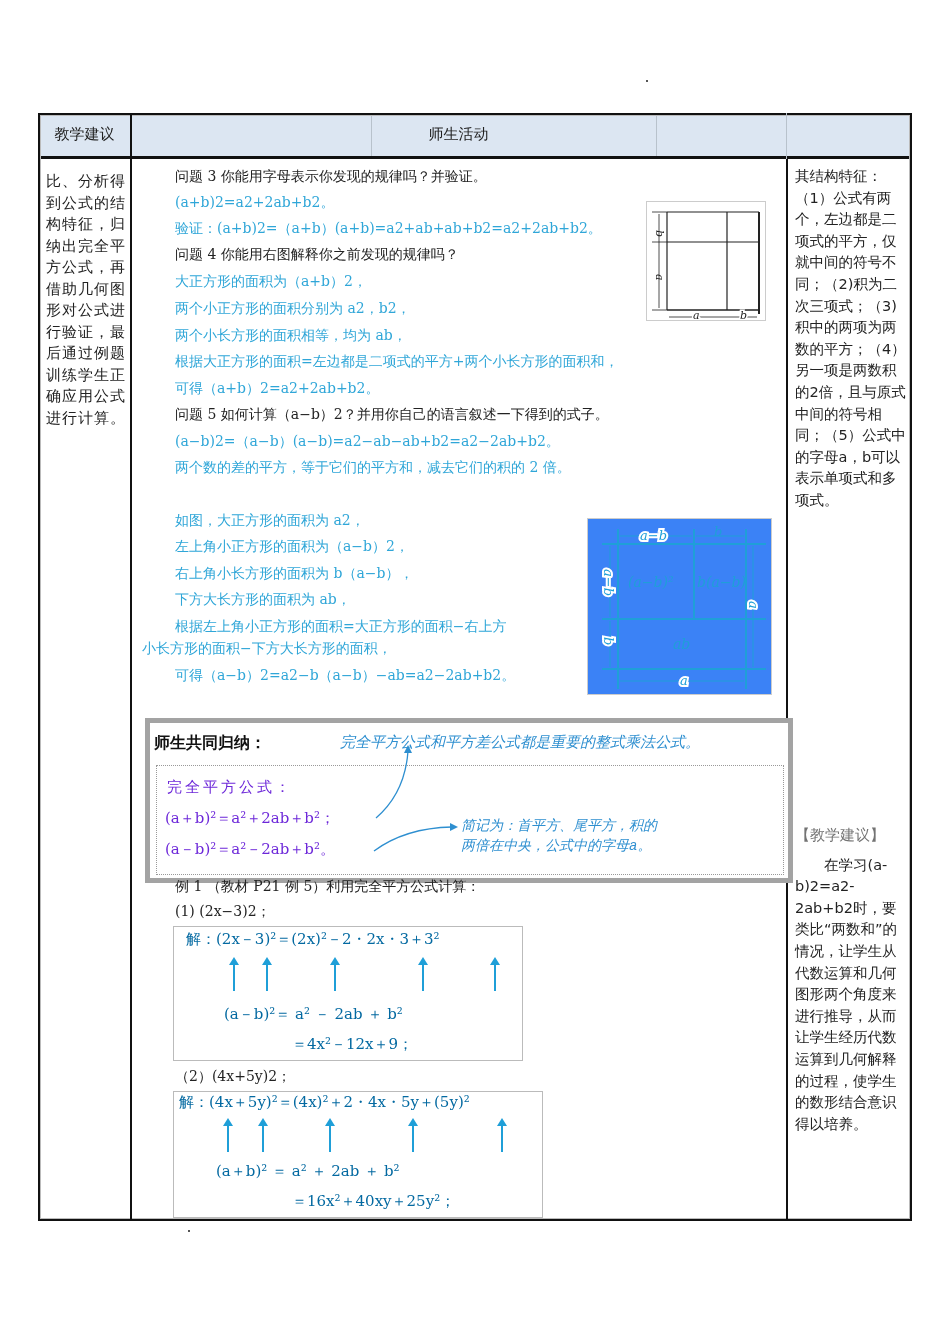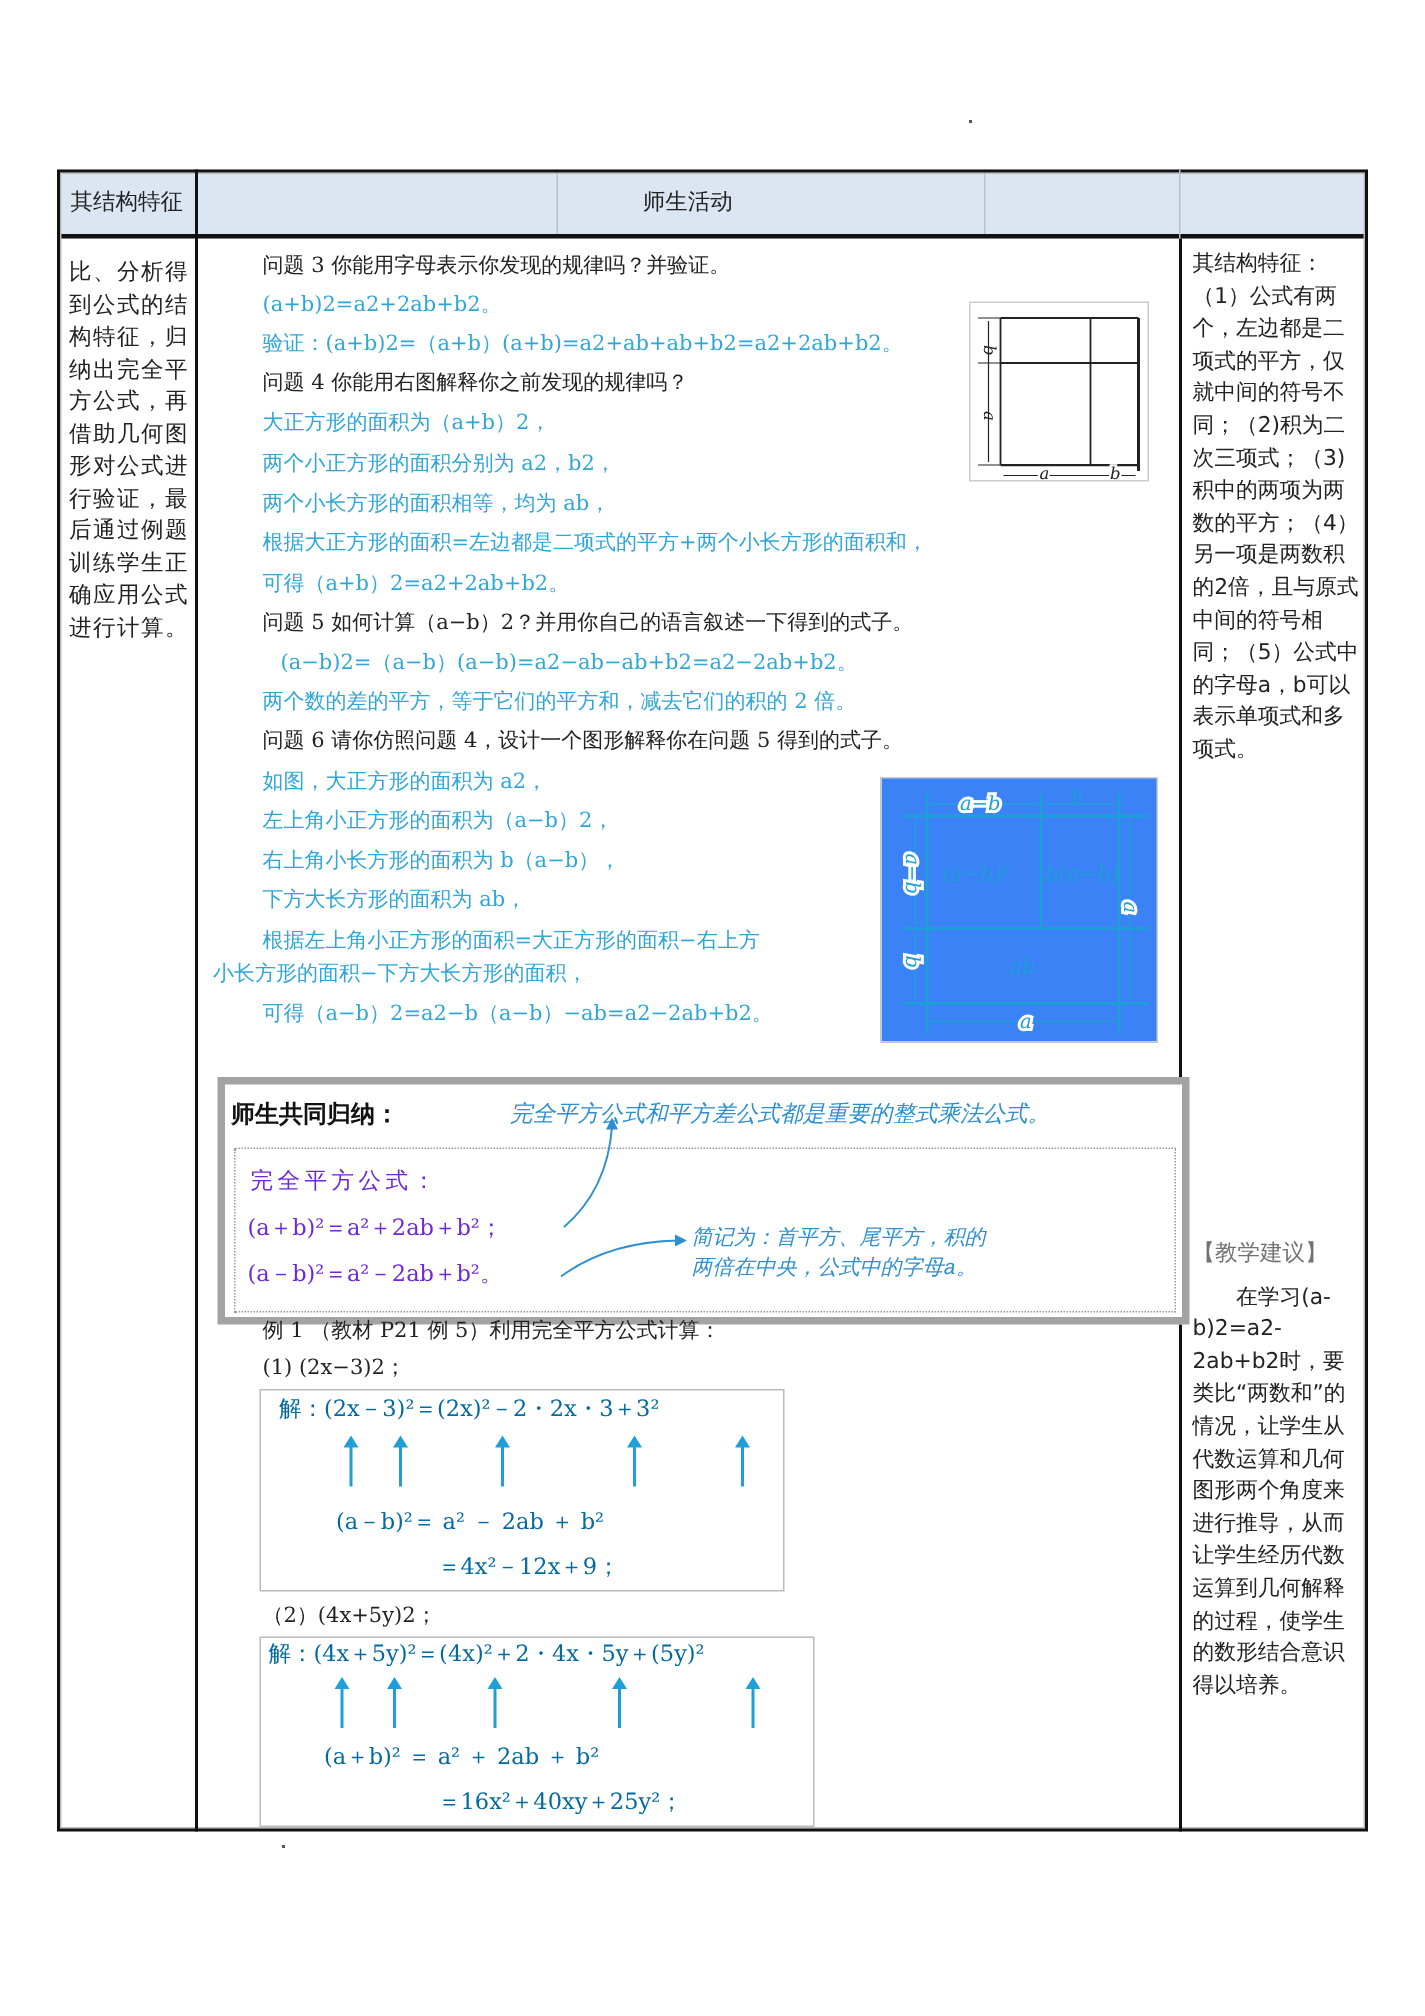--- a/index.html
+++ b/index.html
@@ -39,21 +39,21 @@
   .arrow { position:absolute; width:2px; background:#1f9fd8; }
   .arrow::before { content:""; position:absolute; top:-6px; left:-4px; border-left:5px solid transparent; border-right:5px solid transparent; border-bottom:8px solid #1f9fd8; }
 </style>
 </head>
 <body>
 
 <div class="dot-top"></div>
 
 <div class="tbl">
   <div class="hdr-row">
-    <div class="hdr-cell-left">其结构特征</div>
+    <div class="hdr-cell-left">教学建议</div>
     <div class="hdr-cell-mid">师生活动</div>
     <div class="vline thin" style="left:333px;height:43px;"></div>
     <div class="vline thin" style="left:618px;height:43px;"></div>
   </div>
   <div class="frame"></div>
   <div class="vline" style="left:92px;"></div>
   <div class="vline" style="left:748px;top:46px;"></div>
   <div class="vline thin" style="left:748px;height:46px;"></div>
 
   <div class="left-col">比、分析得到公式的结构特征，归纳出完全平方公式，再借助几何图形对公式进行验证，最后通过例题训练学生正确应用公式进行计算。</div>
@@ -67,23 +67,22 @@
   <div class="ln blk" style="left:137px;top:55px;">问题 3  你能用字母表示你发现的规律吗？并验证。</div>
   <div class="ln blu" style="left:137px;top:81px;">(a+b)2=a2+2ab+b2。</div>
   <div class="ln blu" style="left:137px;top:107px;">验证：(a+b)2=（a+b）(a+b)=a2+ab+ab+b2=a2+2ab+b2。</div>
   <div class="ln blk" style="left:137px;top:133px;">问题 4 你能用右图解释你之前发现的规律吗？</div>
   <div class="ln blu" style="left:137px;top:160px;">大正方形的面积为（a+b）2，</div>
   <div class="ln blu" style="left:137px;top:187px;">两个小正方形的面积分别为 a2，b2，</div>
   <div class="ln blu" style="left:137px;top:214px;">两个小长方形的面积相等，均为 ab，</div>
   <div class="ln blu" style="left:137px;top:240px;">根据大正方形的面积=左边都是二项式的平方+两个小长方形的面积和，</div>
   <div class="ln blu" style="left:137px;top:267px;">可得（a+b）2=a2+2ab+b2。</div>
   <div class="ln blk" style="left:137px;top:293px;">问题 5  如何计算（a−b）2？并用你自己的语言叙述一下得到的式子。</div>
-  <div class="ln blu" style="left:149px;top:320px;text-align:right;">(a−b)2=（a−b）(a−b)=a2−ab−ab+b2=a2−2ab+b2。</div>
+  <div class="ln blu" style="left:137px;top:320px;text-align:right;">(a−b)2=（a−b）(a−b)=a2−ab−ab+b2=a2−2ab+b2。</div>
   <div class="ln blu" style="left:137px;top:346px;">两个数的差的平方，等于它们的平方和，减去它们的积的 2 倍。</div>
-  <div class="ln blk" style="left:137px;top:372px;">问题 6  请你仿照问题 4，设计一个图形解释你在问题 5 得到的式子。</div>
   <div class="ln blu" style="left:137px;top:399px;">如图，大正方形的面积为 a2，</div>
   <div class="ln blu" style="left:137px;top:425px;">左上角小正方形的面积为（a−b）2，</div>
   <div class="ln blu" style="left:137px;top:452px;">右上角小长方形的面积为 b（a−b），</div>
   <div class="ln blu" style="left:137px;top:478px;">下方大长方形的面积为 ab，</div>
   <div class="ln blu" style="left:137px;top:505px;">根据左上角小正方形的面积=大正方形的面积−右上方</div>
   <div class="ln blu" style="left:104px;top:527px;">小长方形的面积−下方大长方形的面积，</div>
   <div class="ln blu" style="left:137px;top:554px;">可得（a−b）2=a2−b（a−b）−ab=a2−2ab+b2。</div>
 
   <div class="fig1">
     <svg width="118" height="118" viewBox="0 0 118 118">

